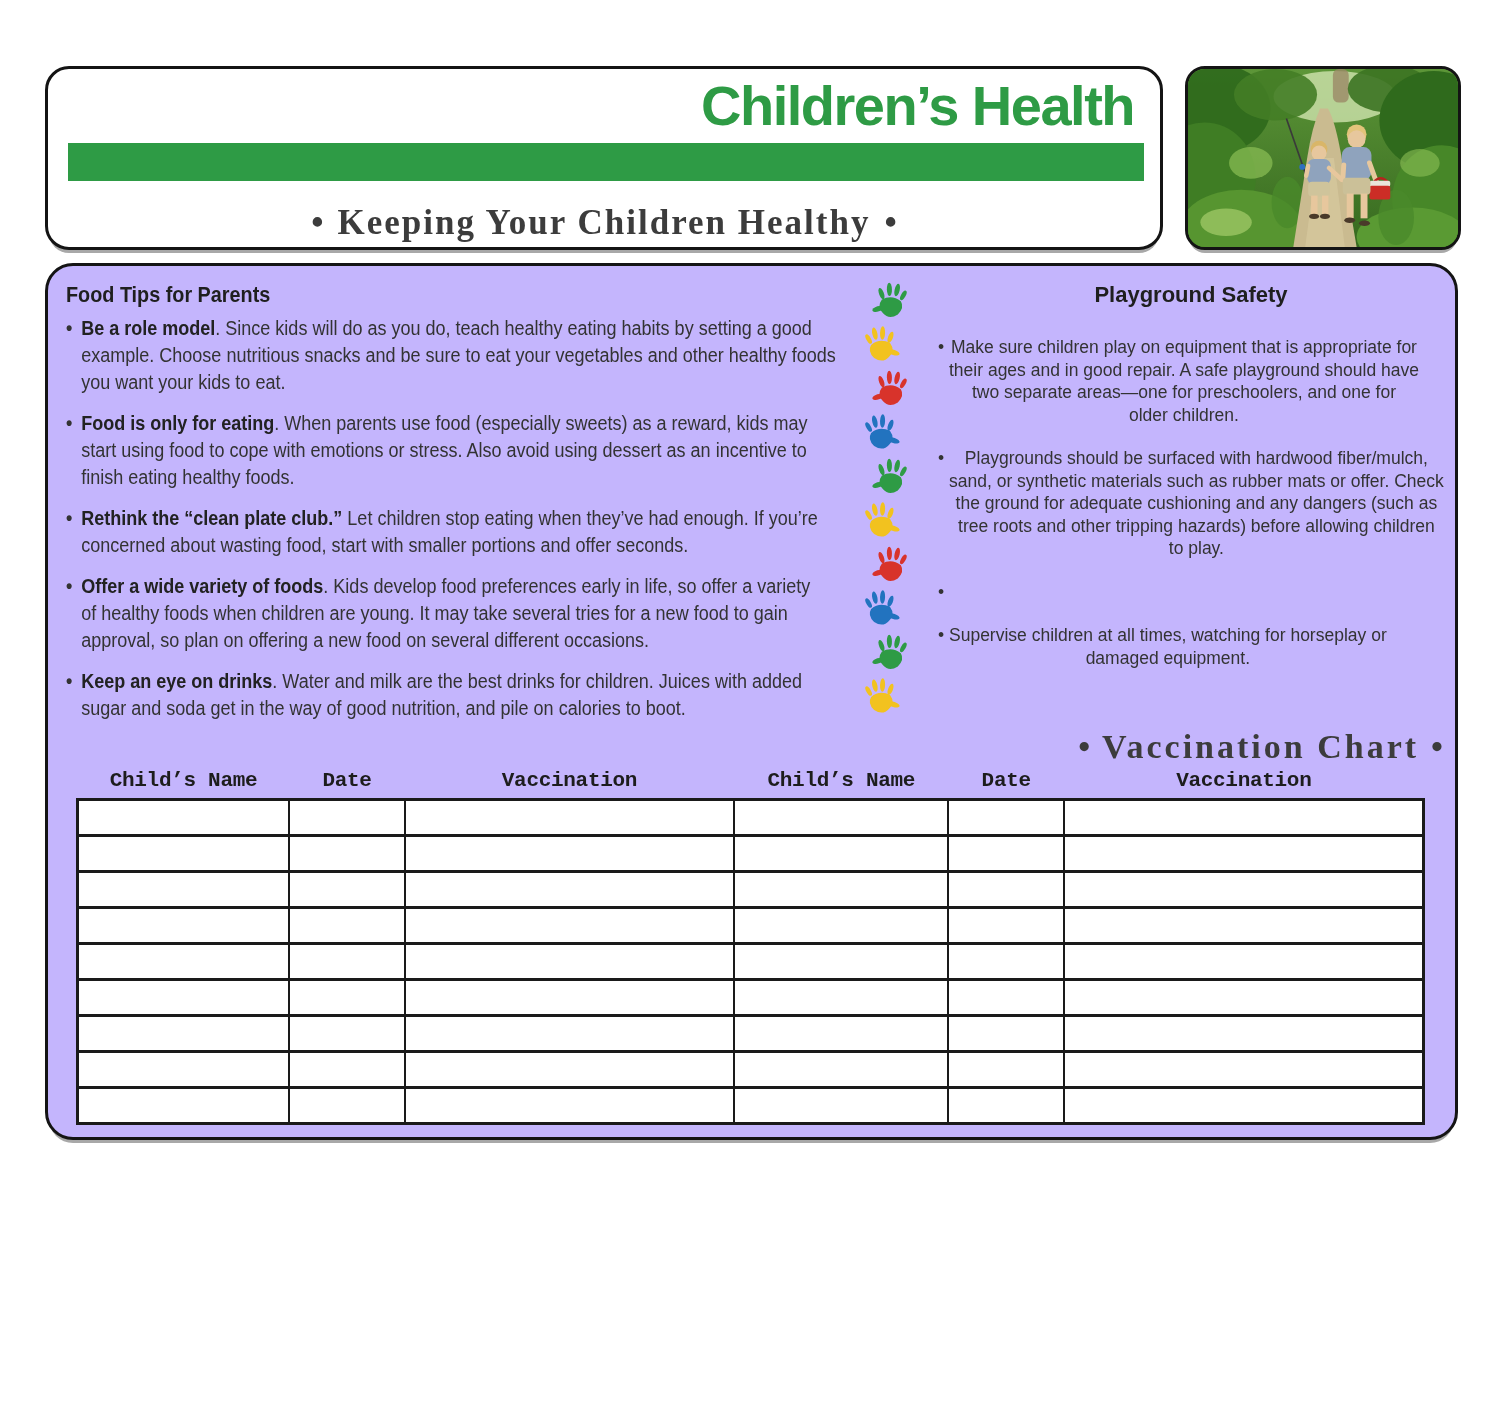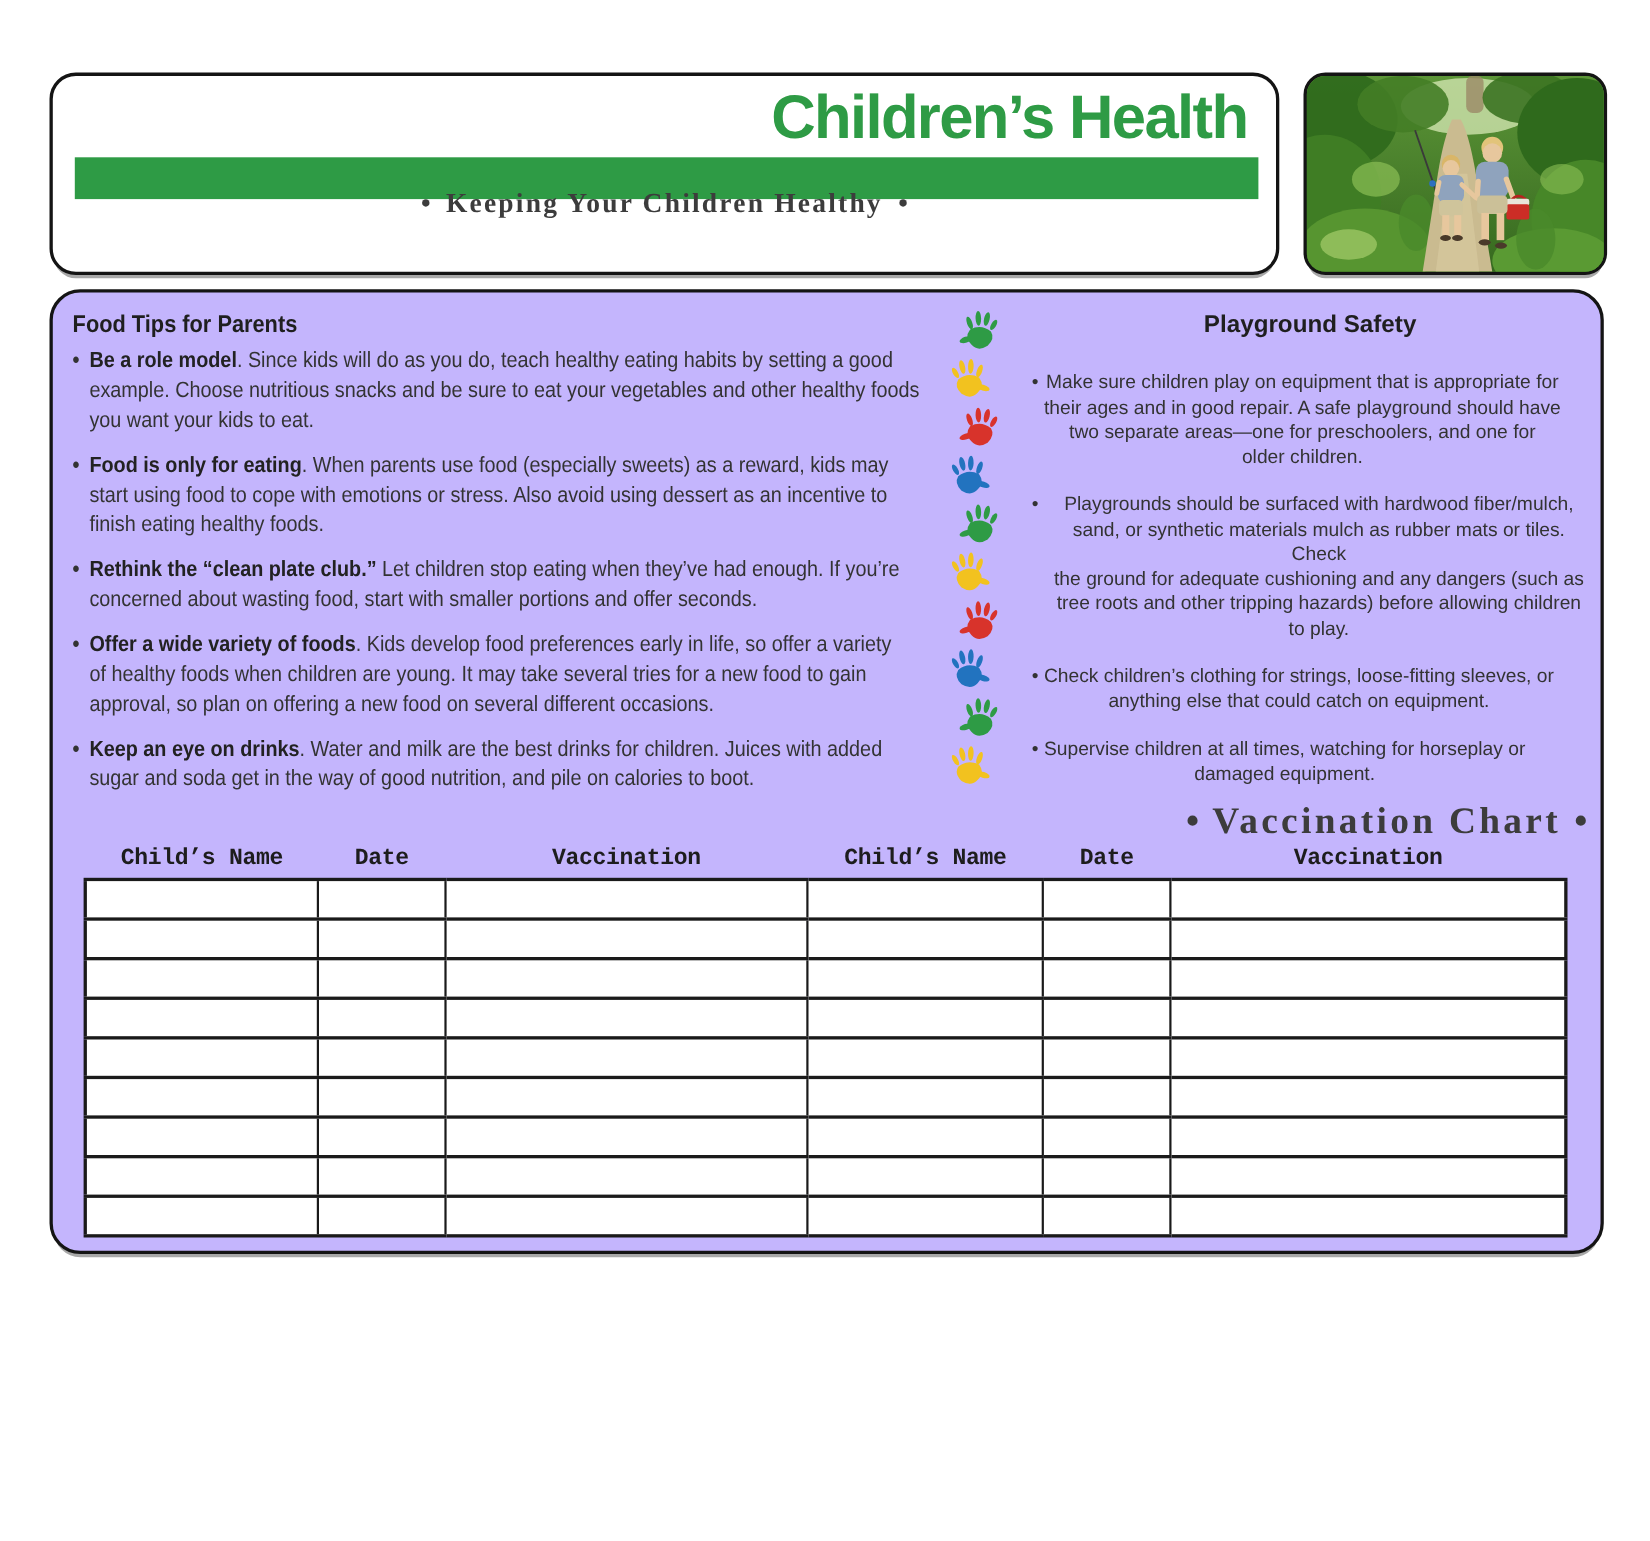--- a/index.html
+++ b/index.html
@@ -14,22 +14,22 @@
     box-shadow:0 7px 0 -4px #a8a8a8;
   }
   .main-title{
     position:absolute;right:26px;top:4px;font-size:56px;font-weight:bold;
     color:#2e9b45;letter-spacing:-1.5px;white-space:nowrap;
   }
   .green-bar{
     position:absolute;left:20px;right:16px;top:74px;height:38px;background:#2e9b45;
   }
   .subtitle{
-    position:absolute;left:0;right:0;top:103px;text-align:center;
-    font-family:"Liberation Serif", serif;font-weight:bold;font-size:25px;
+    position:absolute;left:0;right:0;top:134px;text-align:center;
+    font-family:"Liberation Serif", serif;font-weight:bold;font-size:35px;
     color:#3c3c3c;letter-spacing:2px;white-space:nowrap;
   }
   .subtitle .dot{padding:0 14px;letter-spacing:0;}
   .photo-box{
     position:absolute;left:1185px;top:66px;width:276px;height:184px;
     border:3px solid #141414;border-radius:20px;overflow:hidden;box-sizing:border-box;
     box-shadow:0 7px 0 -4px #a8a8a8;background:#3f7d24;
   }
   .photo-box svg{display:block;width:100%;height:100%;}
   
@@ -232,29 +232,27 @@
         <li class="pg-item">
           <span class="mark">•</span>
           <span class="t">Make sure children play on equipment that is appropriate for
 their ages and in good repair. A safe playground should have
 two separate areas—one for preschoolers, and one for
 older children.</span>
         </li>
         <li class="pg-item">
           <span class="mark">•</span>
           <span class="t">Playgrounds should be surfaced with hardwood fiber/mulch,
-sand, or synthetic materials mulch as rubber mats or tiles. Check
+sand, or synthetic materials such as rubber mats or offer. Check
 the ground for adequate cushioning and any dangers (such as
 tree roots and other tripping hazards) before allowing children
 to play.</span>
         </li>
         <li class="pg-item">
           <span class="mark">•</span>
-          <span class="t">Check children’s clothing for strings, loose-fitting sleeves, or
-anything else that could catch on equipment.</span>
         </li>
         <li class="pg-item">
           <span class="mark">•</span>
           <span class="t">Supervise children at all times, watching for horseplay or
 damaged equipment.</span>
         </li>
       </ul>
   </div>
 
   <div class="chart-title"><span class="dot">•</span><span>Vaccination Chart</span><span class="dot">•</span></div>

